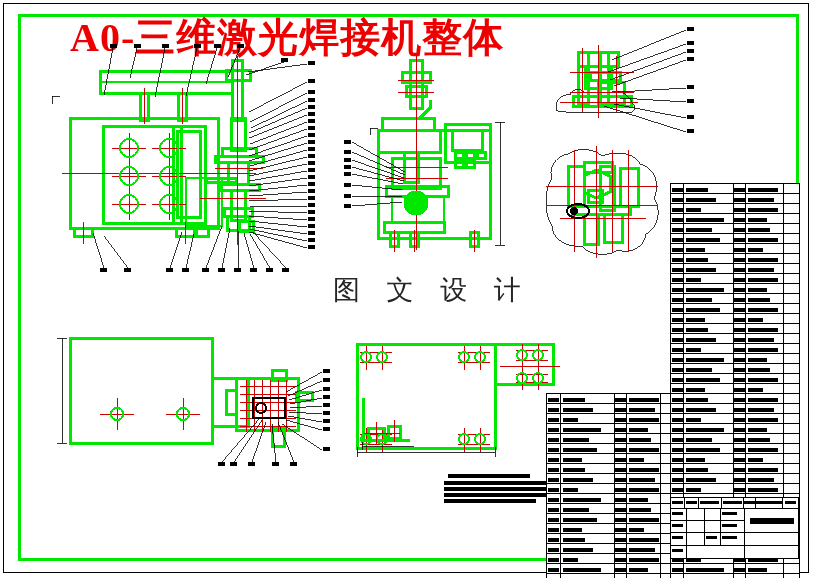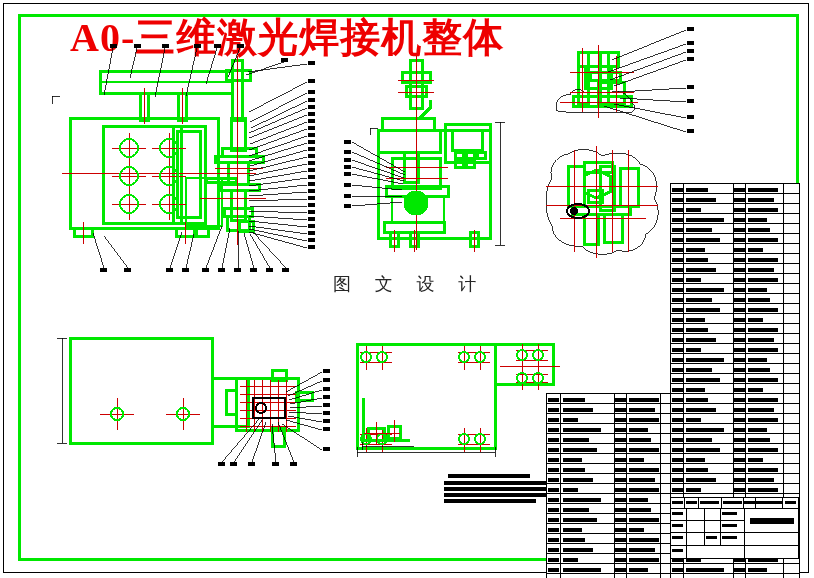--- a/index.html
+++ b/index.html
@@ -15,21 +15,21 @@
     position:absolute;left:22px;top:16px;
     font-family:Liberation Serif, serif;
     font-weight:bold;font-size:40px;line-height:44px;color:#ee0000;
     letter-spacing:1px;white-space:nowrap;margin-left:48px;
   }
 
   
   .watermark{
     position:absolute;left:333px;top:272px;
     font-family:"DejaVu Serif","Liberation Serif",serif;
-    font-size:18px;letter-spacing:9px;color:#262626;white-space:nowrap;
+    font-size:27px;letter-spacing:9px;color:#262626;white-space:nowrap;
   }
 
   
   .canvas{position:absolute;left:0;top:0;width:814px;height:578px;pointer-events:none;}
 
   
   .ptable{position:absolute;border-collapse:collapse;table-layout:fixed;background:#fff;}
   .ptable td{border:1px solid #000;height:9.0px;padding:0;overflow:hidden;
              font-size:4px;line-height:9px;color:#000;}
   .ptable td.num{text-align:center;}

